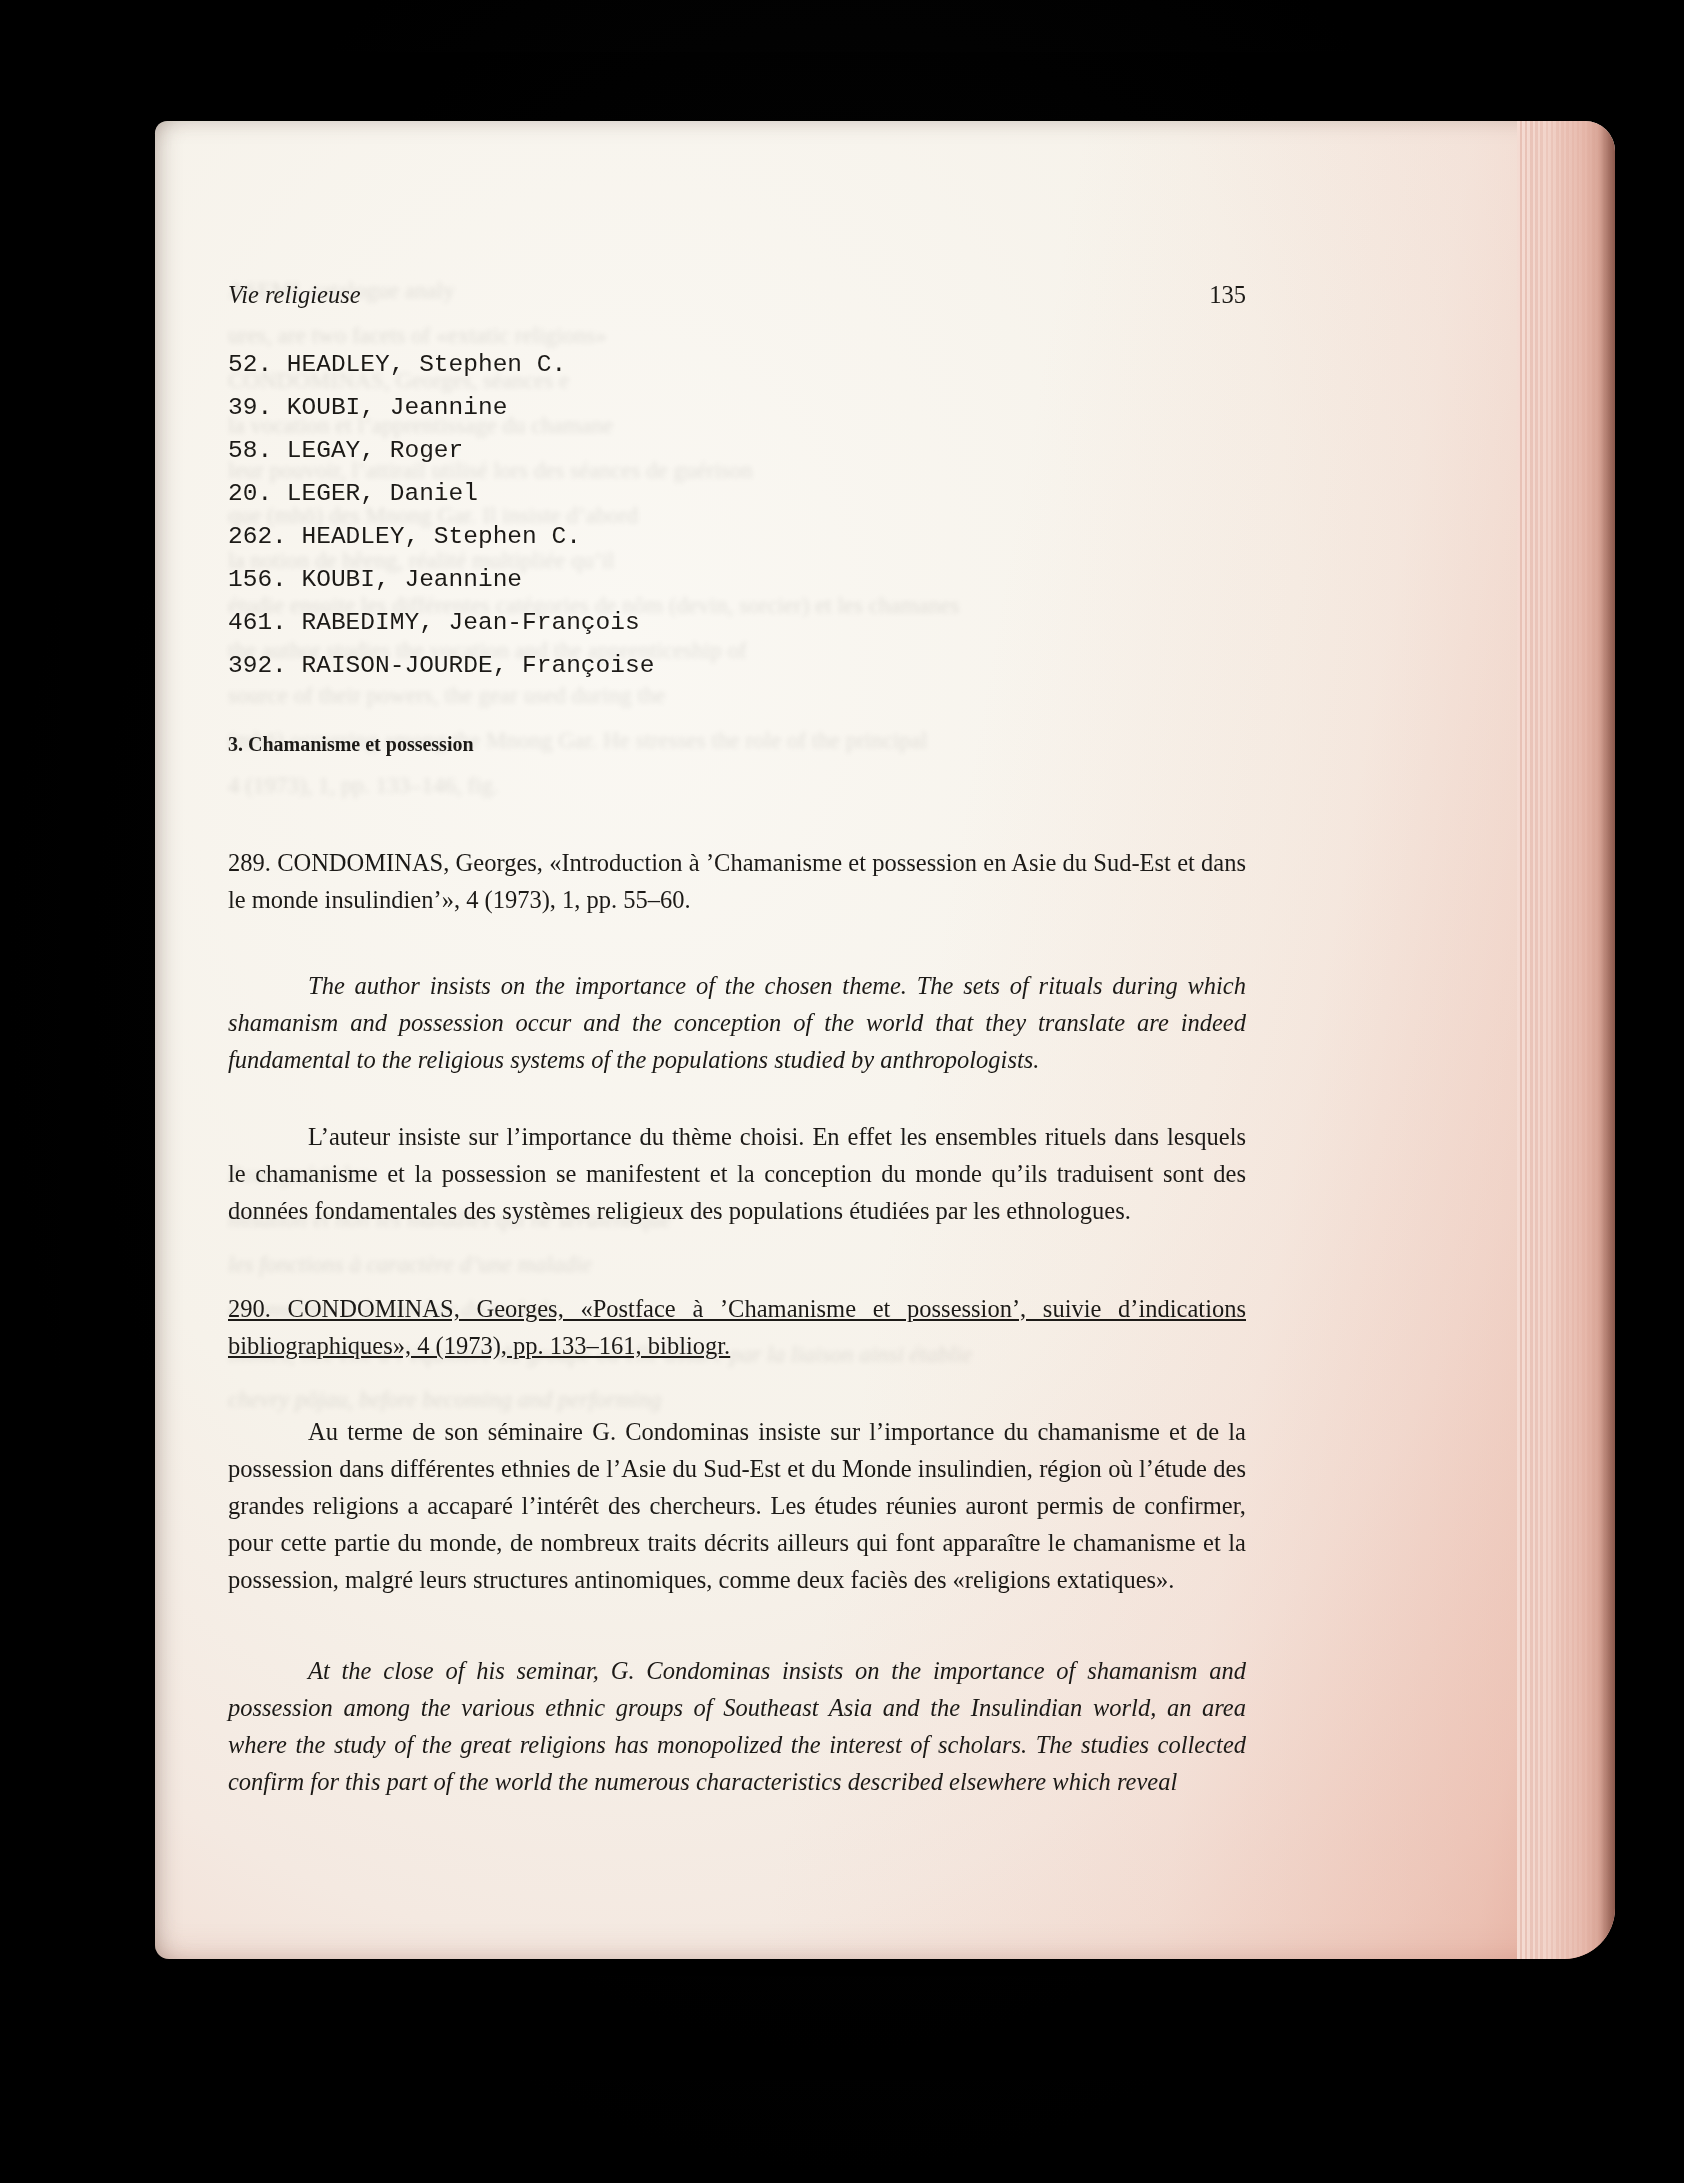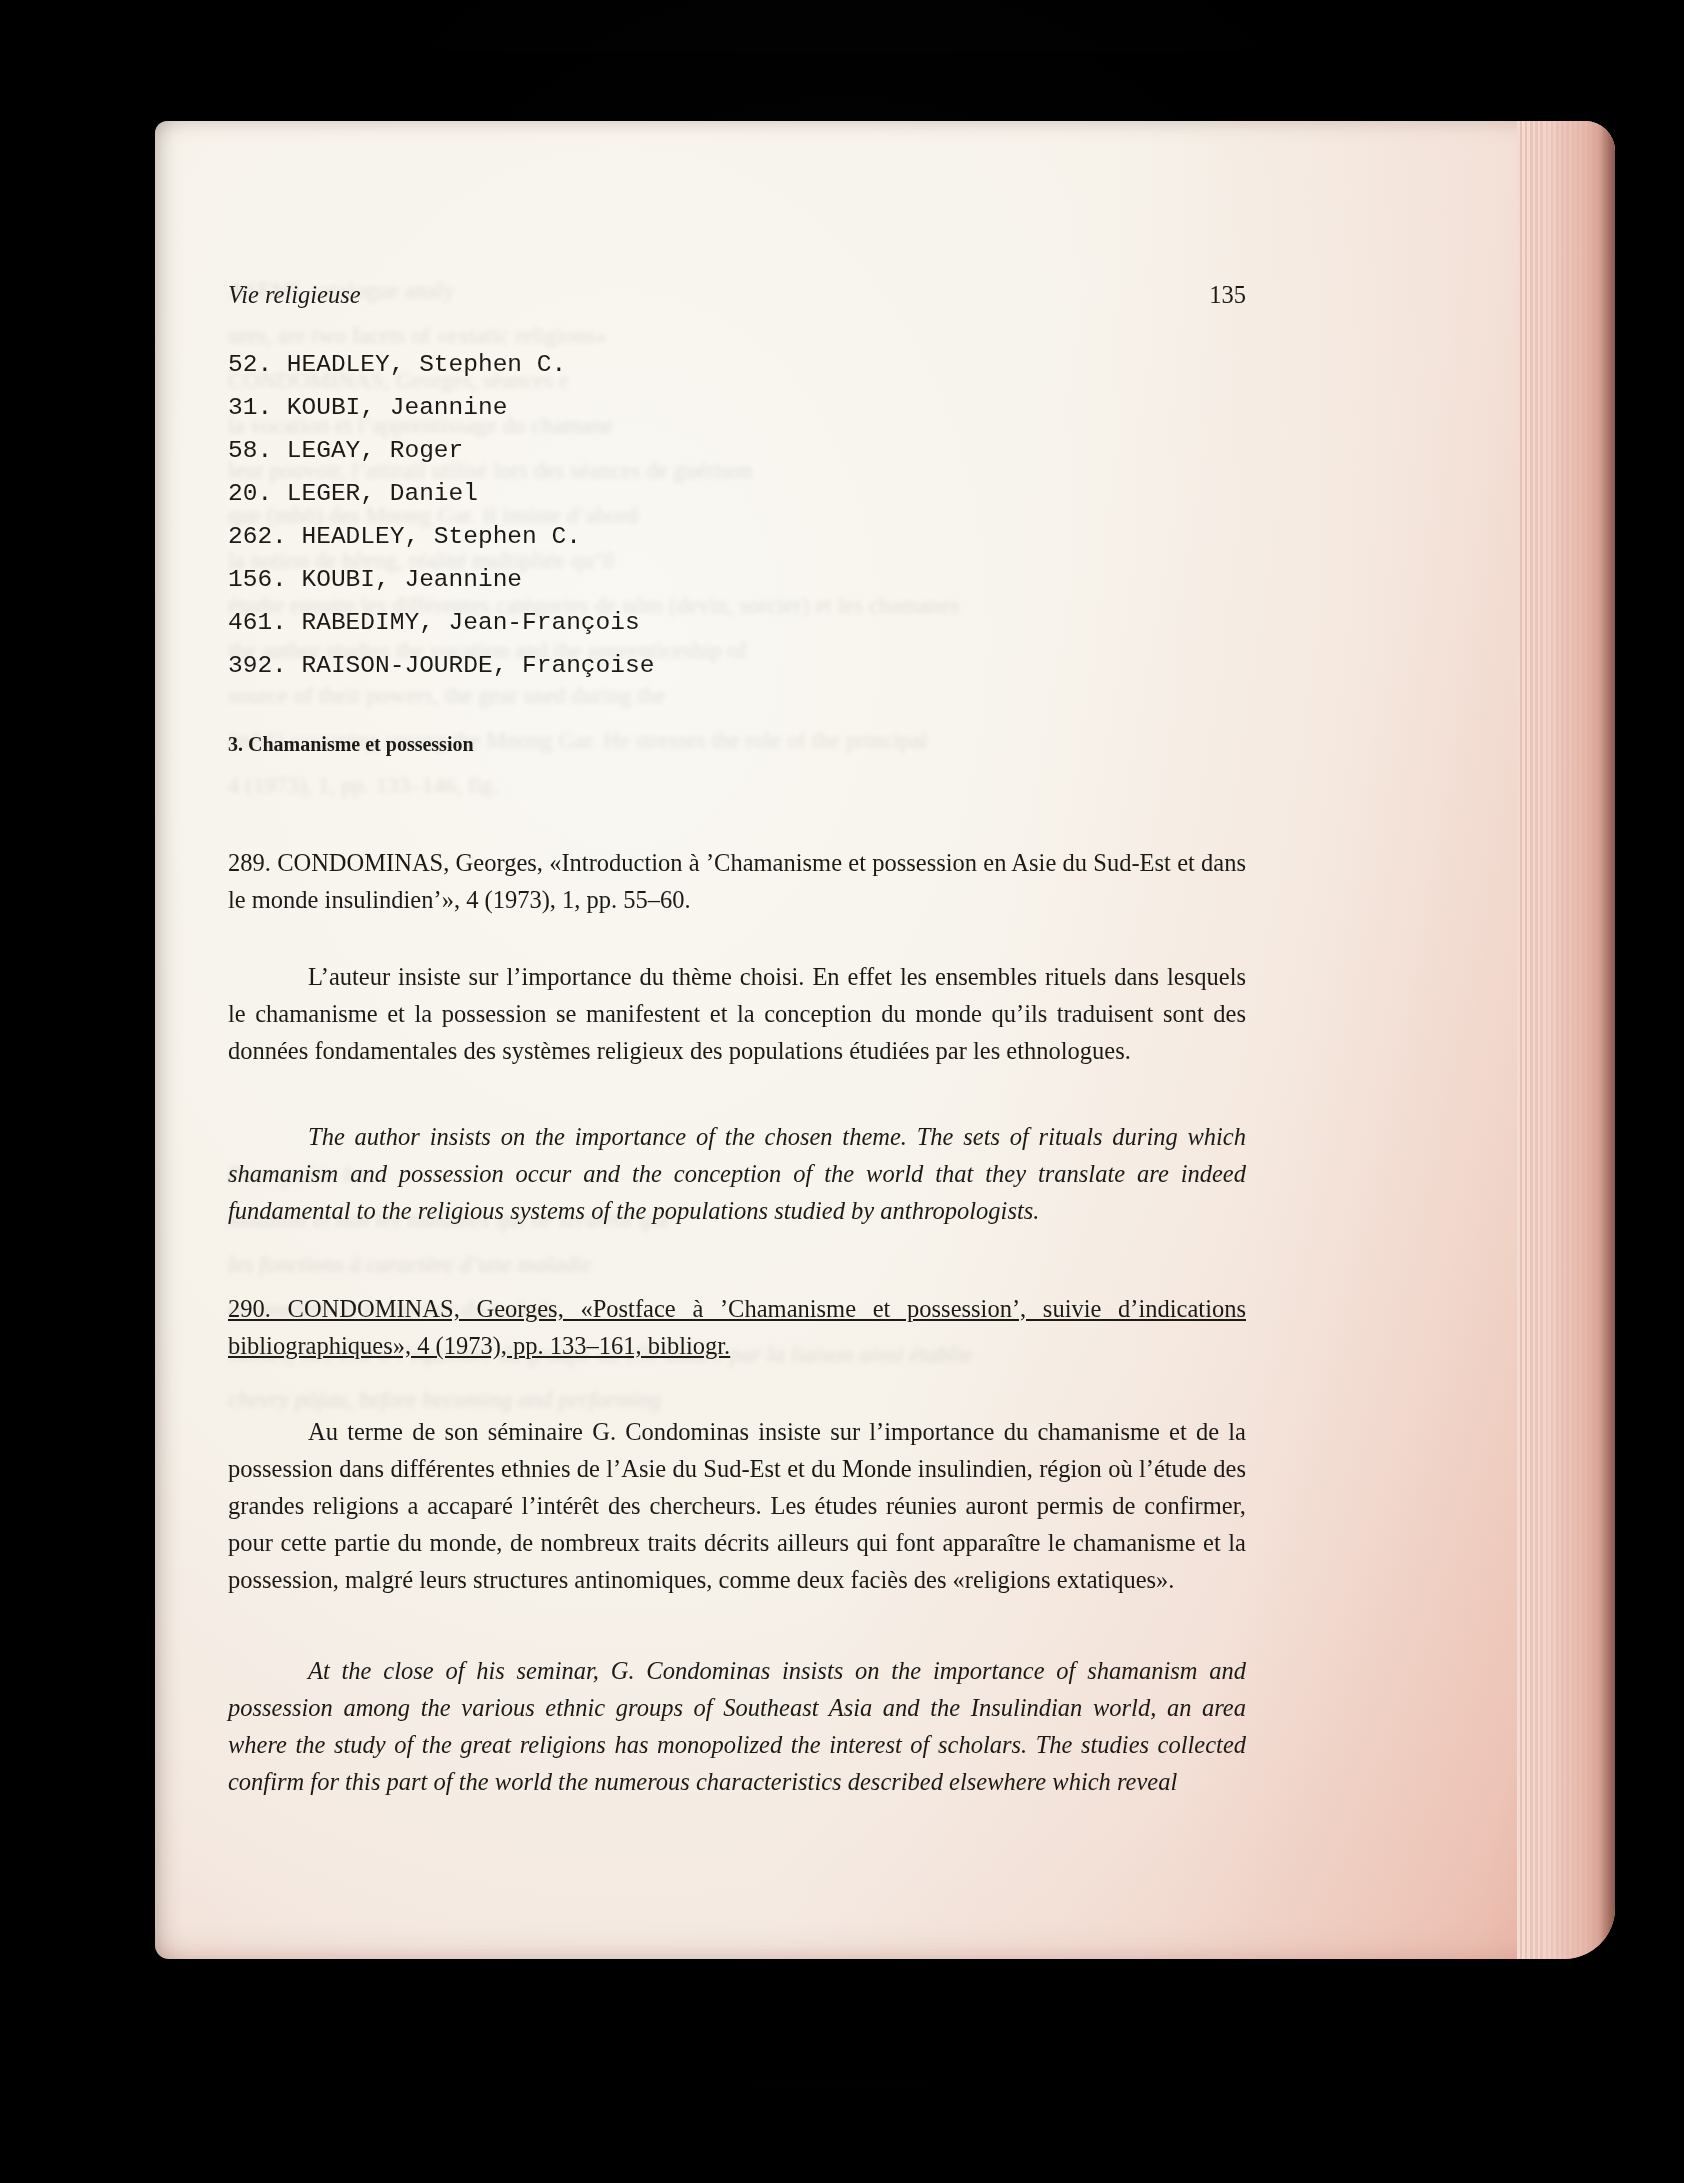--- a/index.html
+++ b/index.html
@@ -158,34 +158,34 @@
 
     <div class="content">
 
       <div class="header-row">
         <span class="running-title">Vie religieuse</span>
         <span class="page-number">135</span>
       </div>
 
       <ul class="index-list">
         <li>52. HEADLEY, Stephen C.</li>
-        <li>31. KOUBI, Jeannine</li>
+        <li>39. KOUBI, Jeannine</li>
         <li>58. LEGAY, Roger</li>
         <li>20. LEGER, Daniel</li>
         <li>262. HEADLEY, Stephen C.</li>
         <li>156. KOUBI, Jeannine</li>
         <li>461. RABEDIMY, Jean-François</li>
         <li>392. RAISON-JOURDE, Françoise</li>
       </ul>
 
       <h2 class="section-heading">3. Chamanisme et possession</h2>
 
       <p class="citation c1">289. CONDOMINAS, Georges, «Introduction à ’Chamanisme et possession en Asie du Sud-Est et dans le monde insulindien’», 4 (1973), 1, pp. 55–60.</p>
+      <p class="para en p2">The author insists on the importance of the chosen theme. The sets of rituals during which shamanism and possession occur and the conception of the world that they translate are indeed fundamental to the religious systems of the populations studied by anthropologists.</p>
       <p class="para fr p1">L’auteur insiste sur l’importance du thème choisi. En effet les ensembles rituels dans lesquels le chamanisme et la possession se manifestent et la conception du monde qu’ils traduisent sont des données fondamentales des systèmes religieux des populations étudiées par les ethnologues.</p>
-      <p class="para en p2">The author insists on the importance of the chosen theme. The sets of rituals during which shamanism and possession occur and the conception of the world that they translate are indeed fundamental to the religious systems of the populations studied by anthropologists.</p>
 
       <p class="citation c2">290. CONDOMINAS, Georges, «Postface à ’Chamanisme et possession’, suivie d’indications bibliographiques», 4 (1973), pp. 133–161, bibliogr.</p>
       <p class="para fr p3">Au terme de son séminaire G. Condominas insiste sur l’importance du chamanisme et de la possession dans différentes ethnies de l’Asie du Sud-Est et du Monde insulindien, région où l’étude des grandes religions a accaparé l’intérêt des chercheurs. Les études réunies auront permis de confirmer, pour cette partie du monde, de nombreux traits décrits ailleurs qui font apparaître le chamanisme et la possession, malgré leurs structures antinomiques, comme deux faciès des «religions extatiques».</p>
       <p class="para en p4">At the close of his seminar, G. Condominas insists on the importance of shamanism and possession among the various ethnic groups of Southeast Asia and the Insulindian world, an area where the study of the great religions has monopolized the interest of scholars. The studies collected confirm for this part of the world the numerous characteristics described elsewhere which reveal</p>
 
     </div>
 
     <div class="fore-edge"></div>
   </div>
 </div>

